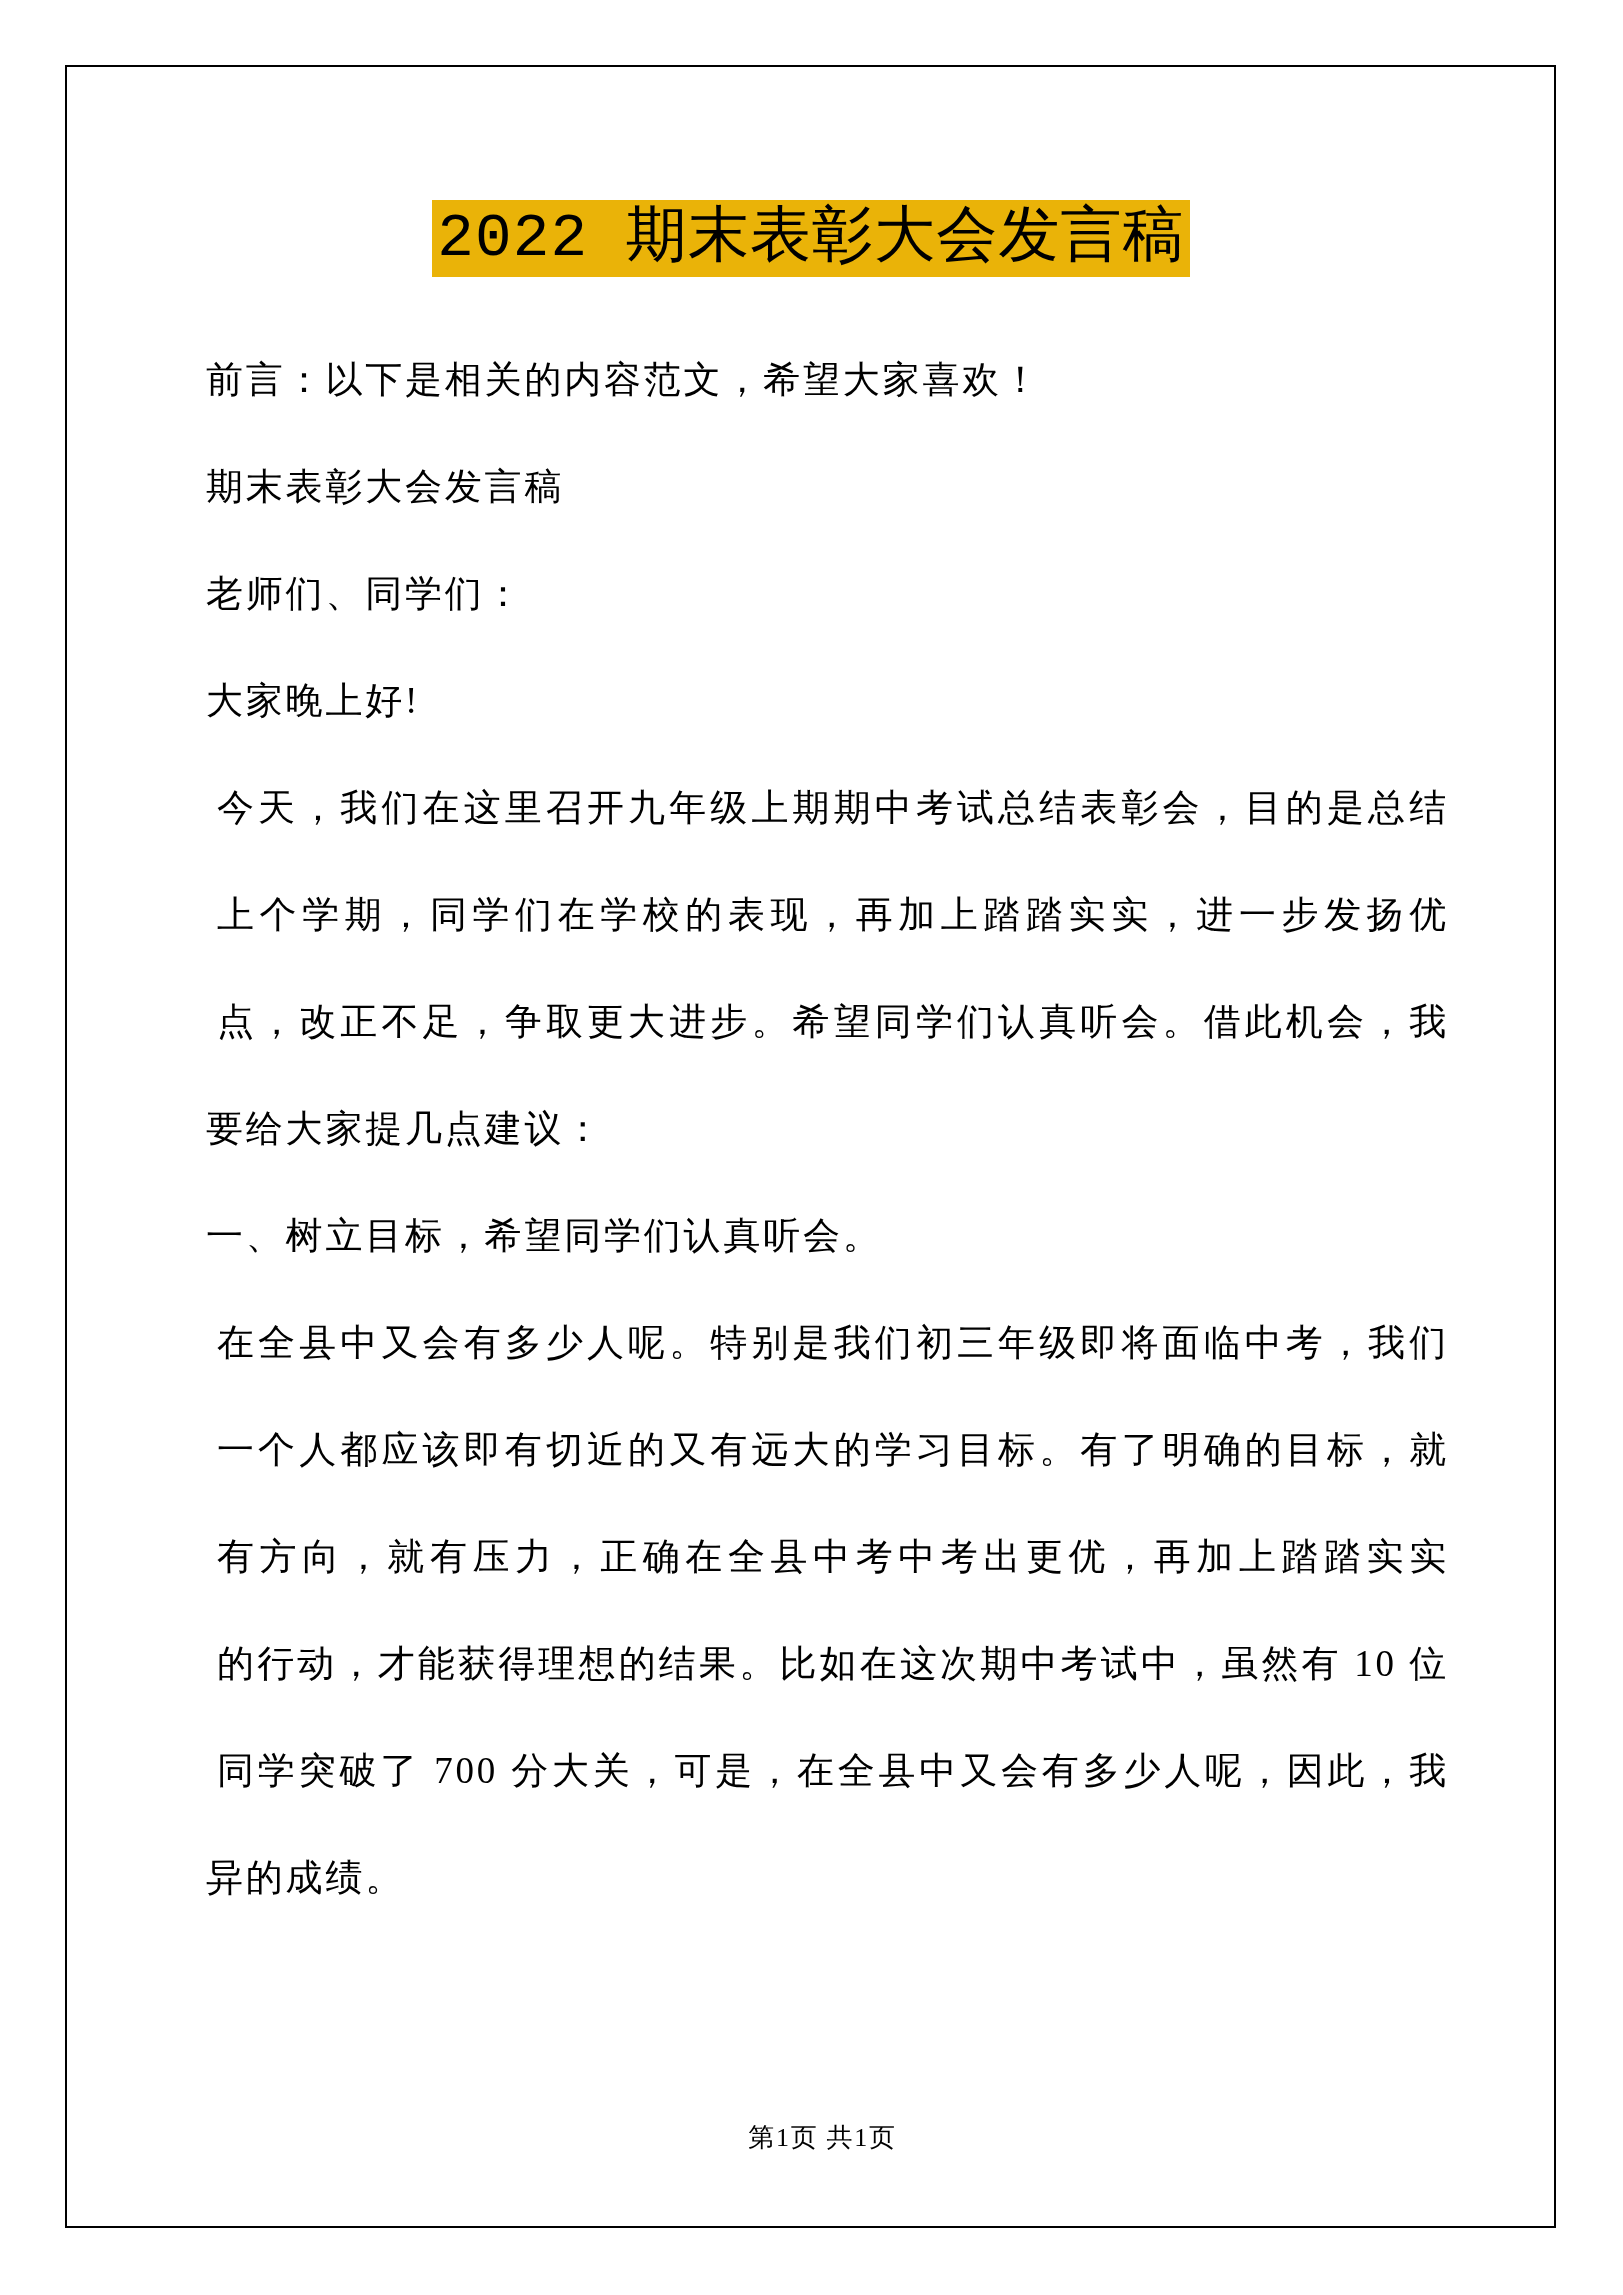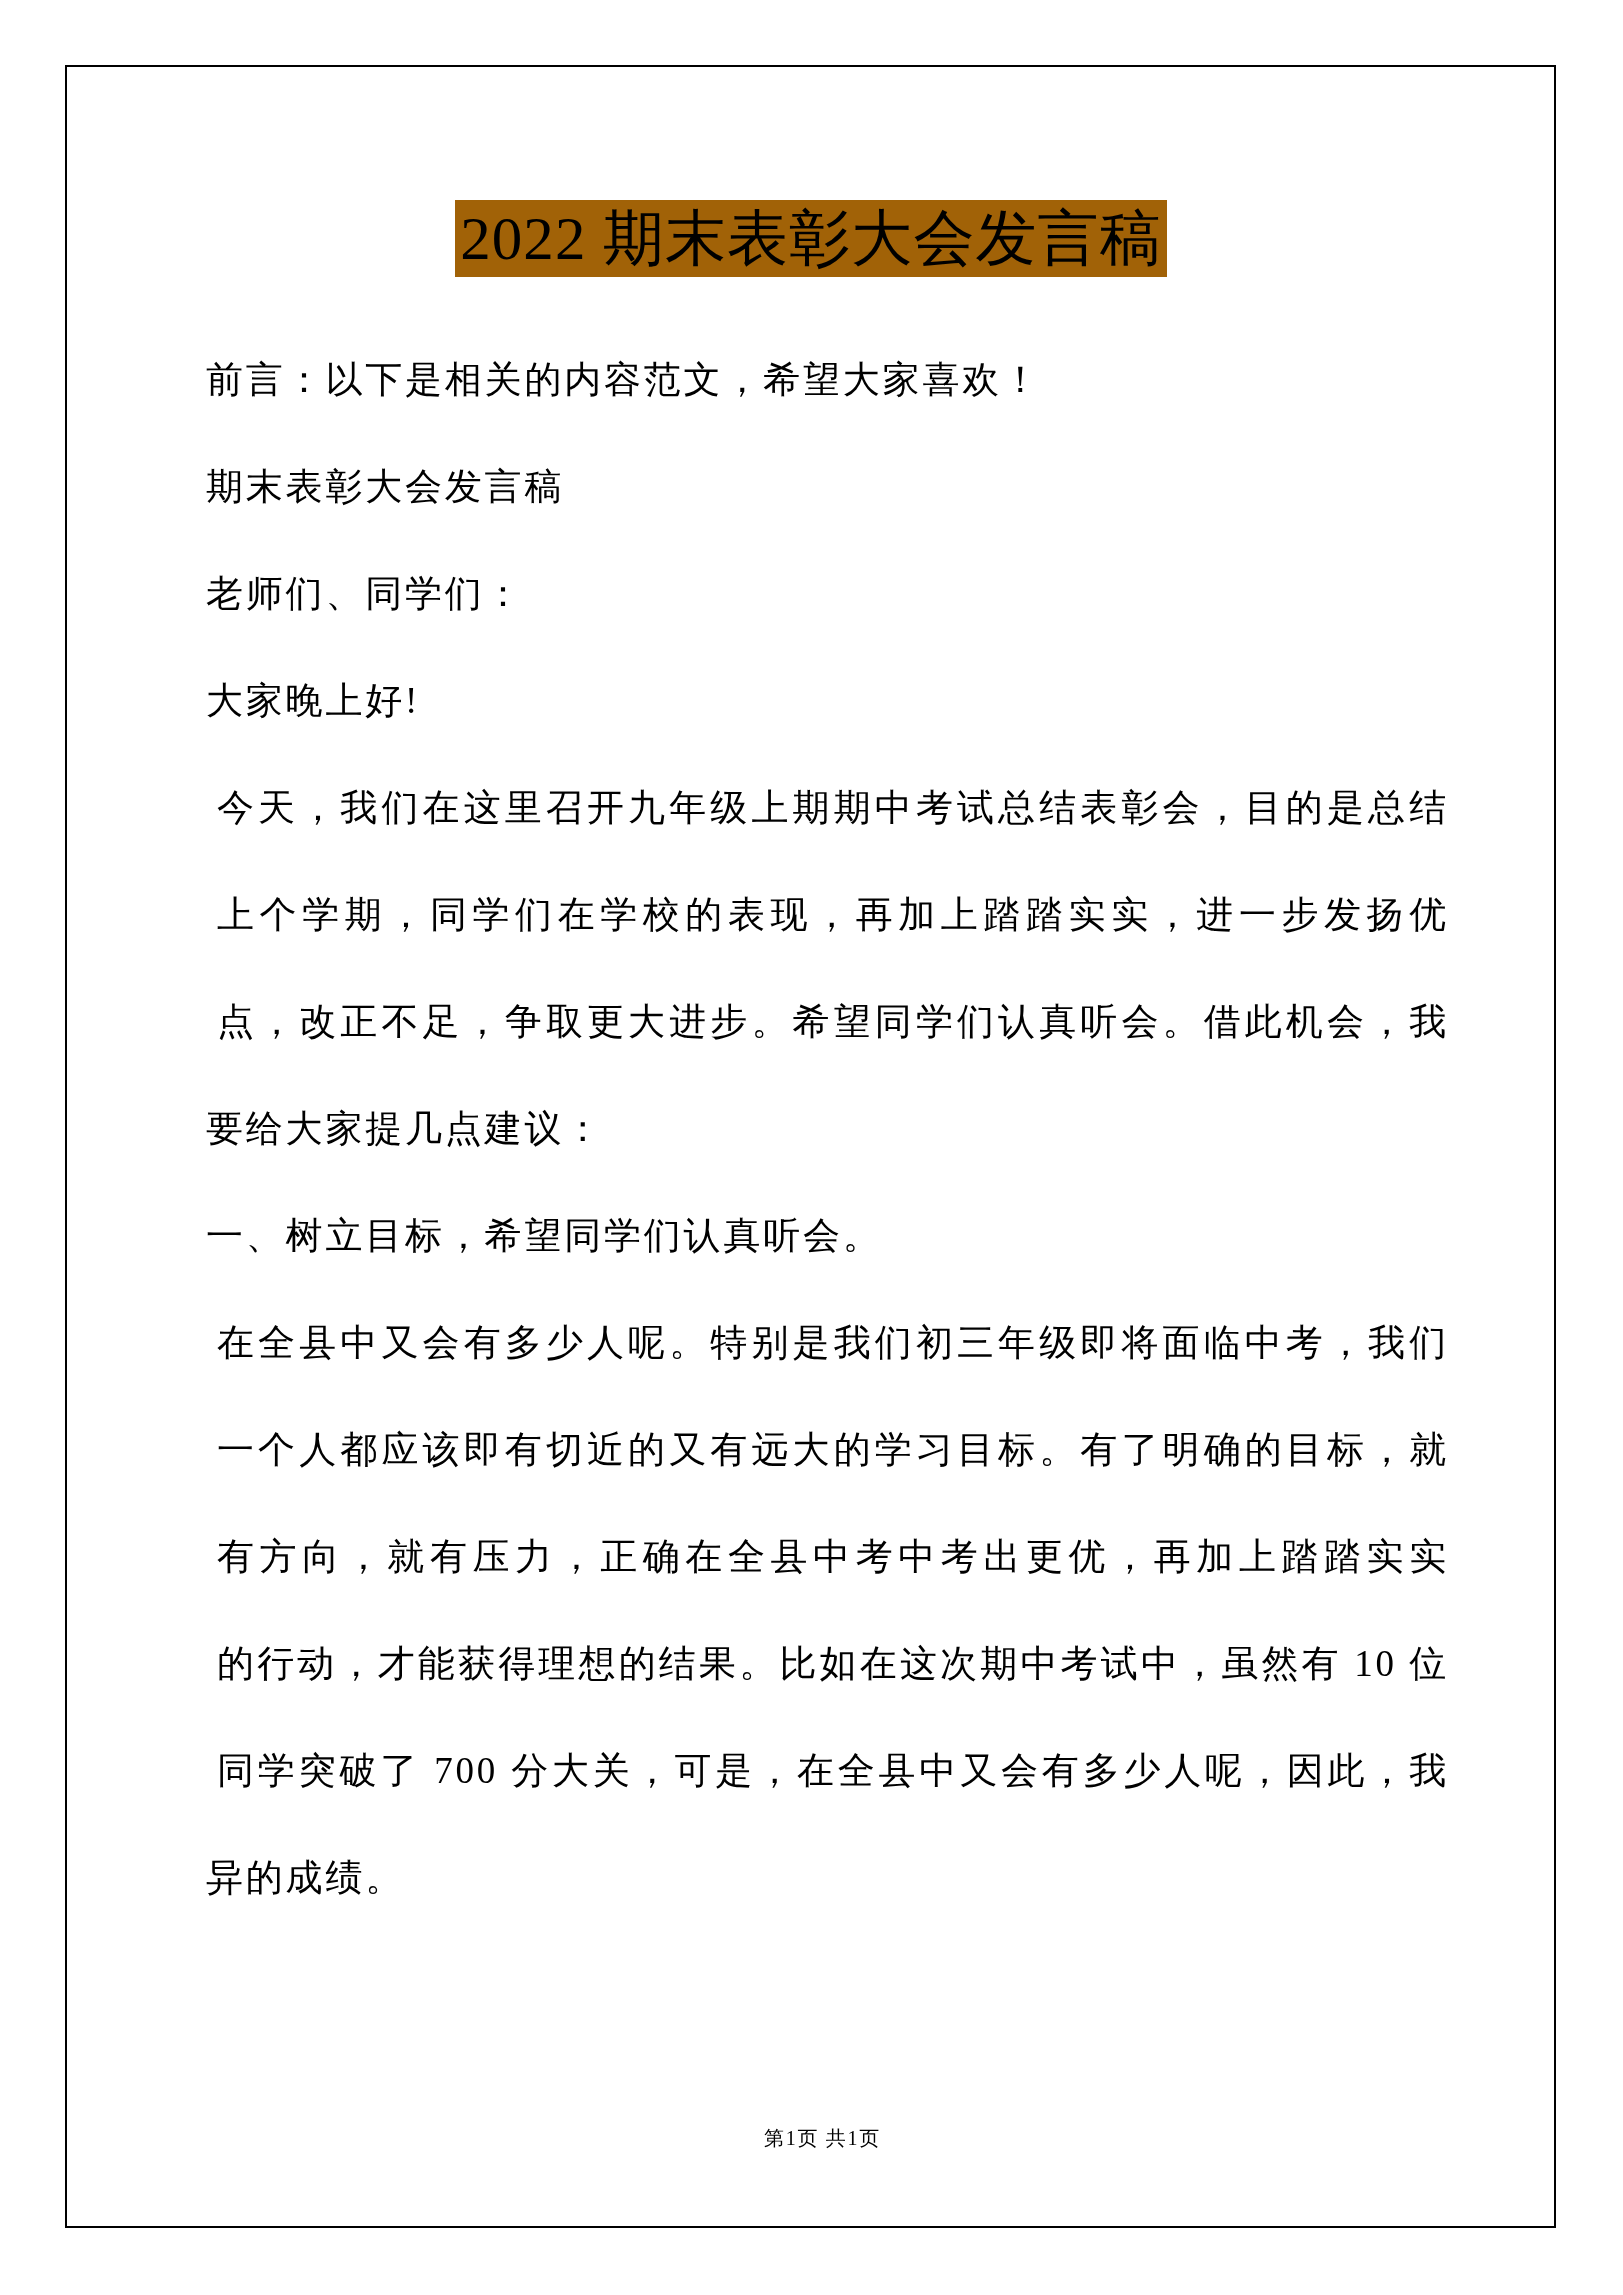--- a/index.html
+++ b/index.html
@@ -63,34 +63,34 @@
     text-justify: inter-character;
     overflow: hidden;
     margin-left: 11px;
   }
   .footer-row {
     position: absolute;
     left: 201px;
     top: 2121px;
     width: 1243px;
     text-align: center;
-    font-size: 20px;
+    font-size: 26px;
     line-height: 34px;
     letter-spacing: 1.7px;
   }
 </style>
 </head>
 <body>
 
 <div class="page" style="background: rgb(255, 255, 255);">
 
   <div class="frame" style="border-color: rgb(0, 0, 0);"></div>
 
   <div class="title-row">
-    <span class="title-highlight" style="background: #a16207;">2022 期末表彰大会发言稿</span>
+    <span class="title-highlight" style="background: #eab308; font-family: Liberation Mono, monospace;">2022 期末表彰大会发言稿</span>
   </div>
 
   <div class="body-text">
       <div class="text-line">前言：以下是相关的内容范文，希望大家喜欢！</div>
       <div class="text-line">期末表彰大会发言稿</div>
       <div class="text-line">老师们、同学们：</div>
       <div class="text-line">大家晚上好!</div>
       <div class="text-line stretch">今天，我们在这里召开九年级上期期中考试总结表彰会，目的是总结</div>
       <div class="text-line stretch">上个学期，同学们在学校的表现，再加上踏踏实实，进一步发扬优</div>
       <div class="text-line stretch">点，改正不足，争取更大进步。希望同学们认真听会。借此机会，我</div>

